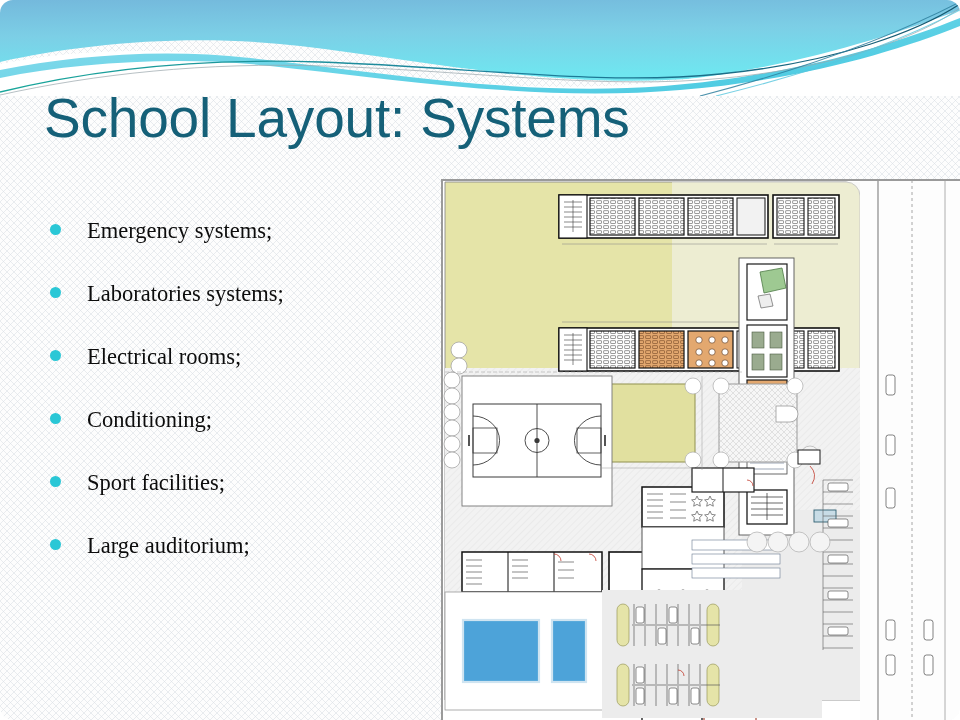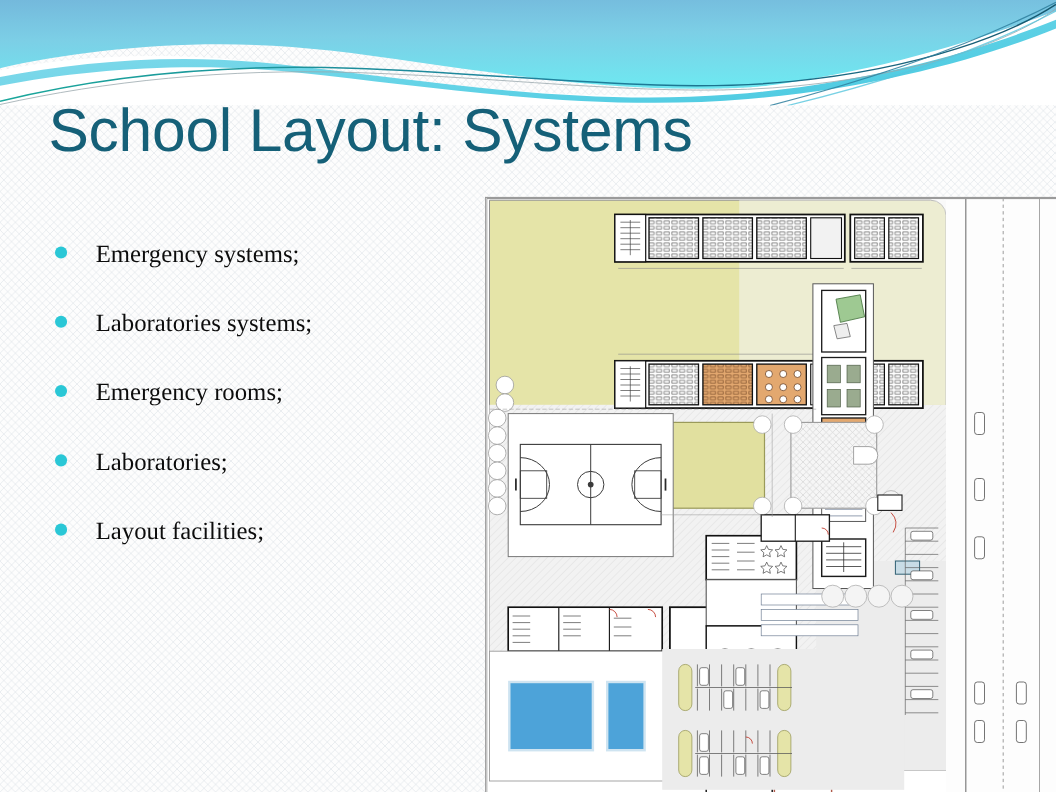--- a/index.html
+++ b/index.html
@@ -7,20 +7,21 @@
     padding: 0;
     background: #ffffff;
   }
   #slide {
     position: relative;
     width: 960px;
     height: 720px;
     overflow: hidden;
     background: #ffffff;
     font-family: "Liberation Sans", sans-serif;
+    border-radius: 13px;
   }
   
   #bg-texture {
     position: absolute;
     inset: 0;
     background-color: #fdfdfd;
     background-image:
       repeating-linear-gradient(45deg,  rgba(216,222,228,.55) 0 1px, rgba(0,0,0,0) 1px 5px),
       repeating-linear-gradient(-45deg, rgba(216,222,228,.55) 0 1px, rgba(0,0,0,0) 1px 5px);
     background-size: 7px 7px, 7px 7px;
@@ -134,33 +135,37 @@
     </div>
 
 
     <div class="bullet-row">
       <span class="bullet-dot" style="background:#2ac7d6"></span>
       <span class="bullet-text">Laboratories systems;</span>
     </div>
 
     <div class="bullet-row">
       <span class="bullet-dot" style="background:#2ac7d6"></span>
-      <span class="bullet-text">Emergency rooms;</span>
+      <span class="bullet-text">Electrical rooms;</span>
     </div>
 
     <div class="bullet-row">
       <span class="bullet-dot" style="background:#2ac7d6"></span>
-      <span class="bullet-text">Laboratories;</span>
+      <span class="bullet-text">Conditioning;</span>
     </div>
 
     <div class="bullet-row">
       <span class="bullet-dot" style="background:#2ac7d6"></span>
-      <span class="bullet-text">Layout facilities;</span>
+      <span class="bullet-text">Sport facilities;</span>
     </div>
 
+    <div class="bullet-row">
+      <span class="bullet-dot" style="background:#2ac7d6"></span>
+      <span class="bullet-text">Large auditorium;</span>
+    </div>
 
   </div>
 
   <div id="floorplan-figure">
     <svg id="floorplan-svg" width="519" height="541" viewBox="0 0 519 541" xmlns="http://www.w3.org/2000/svg">
       <defs>
         <pattern id="pav" width="5" height="5" patternTransform="rotate(45)" patternUnits="userSpaceOnUse">
           <rect width="5" height="5" fill="#f2f2f2"></rect>
           <line x1="0" y1="0" x2="0" y2="5" stroke="#d9d9d9" stroke-width="0.7"></line>
         </pattern>

